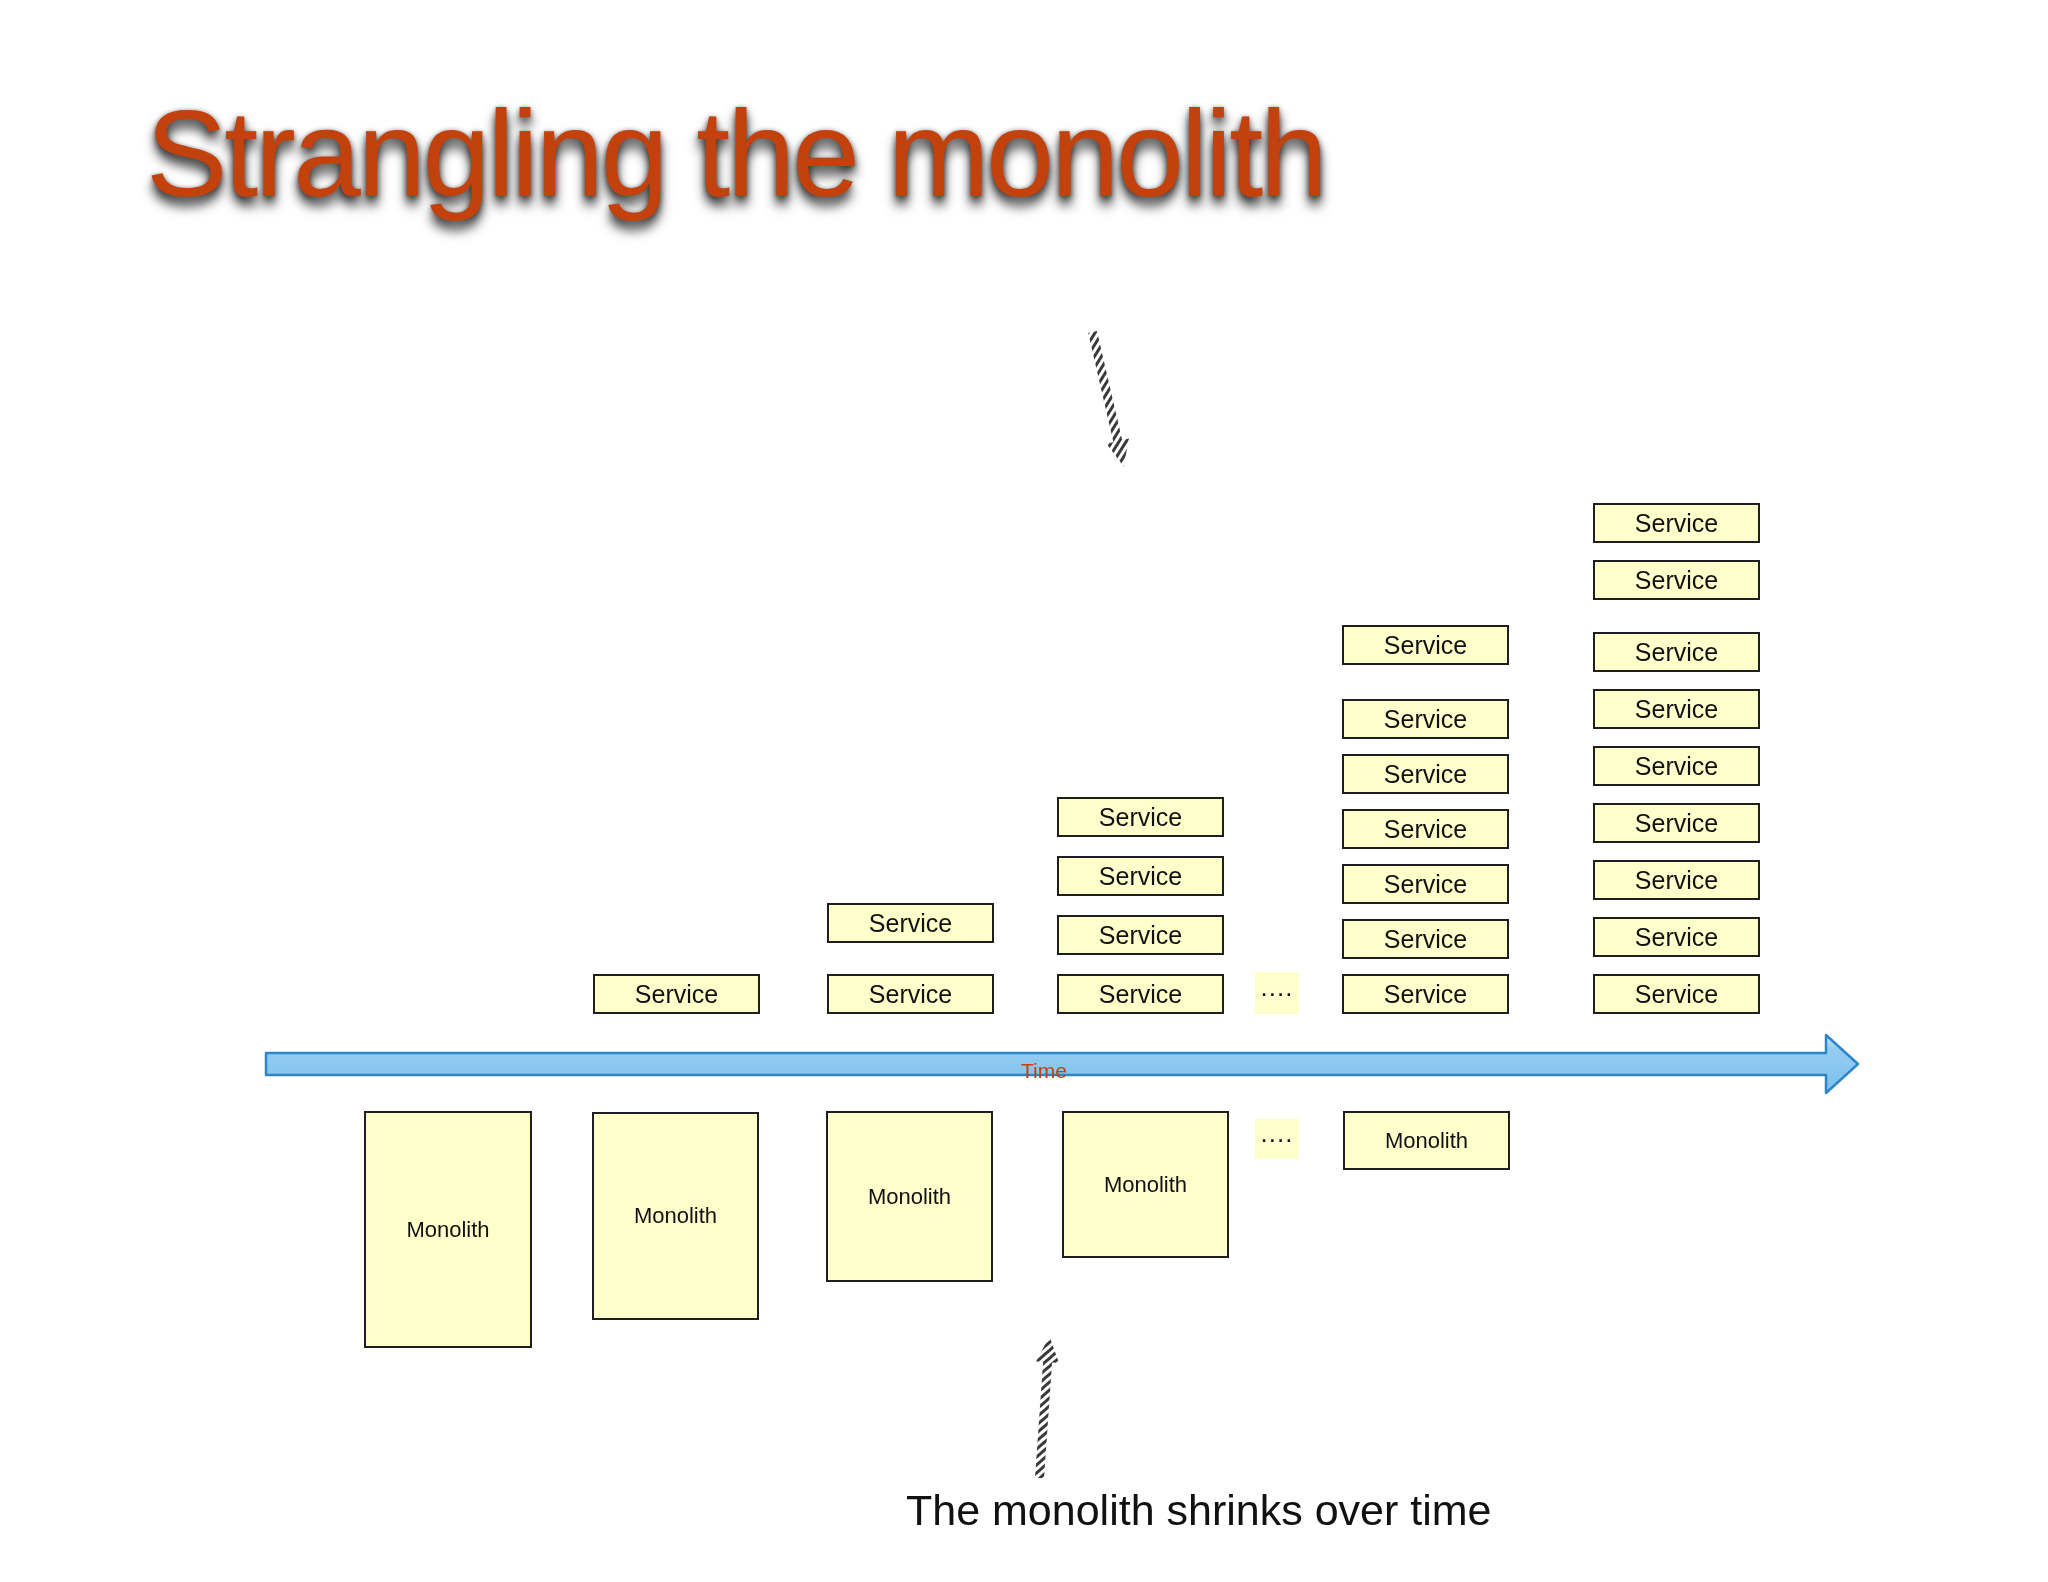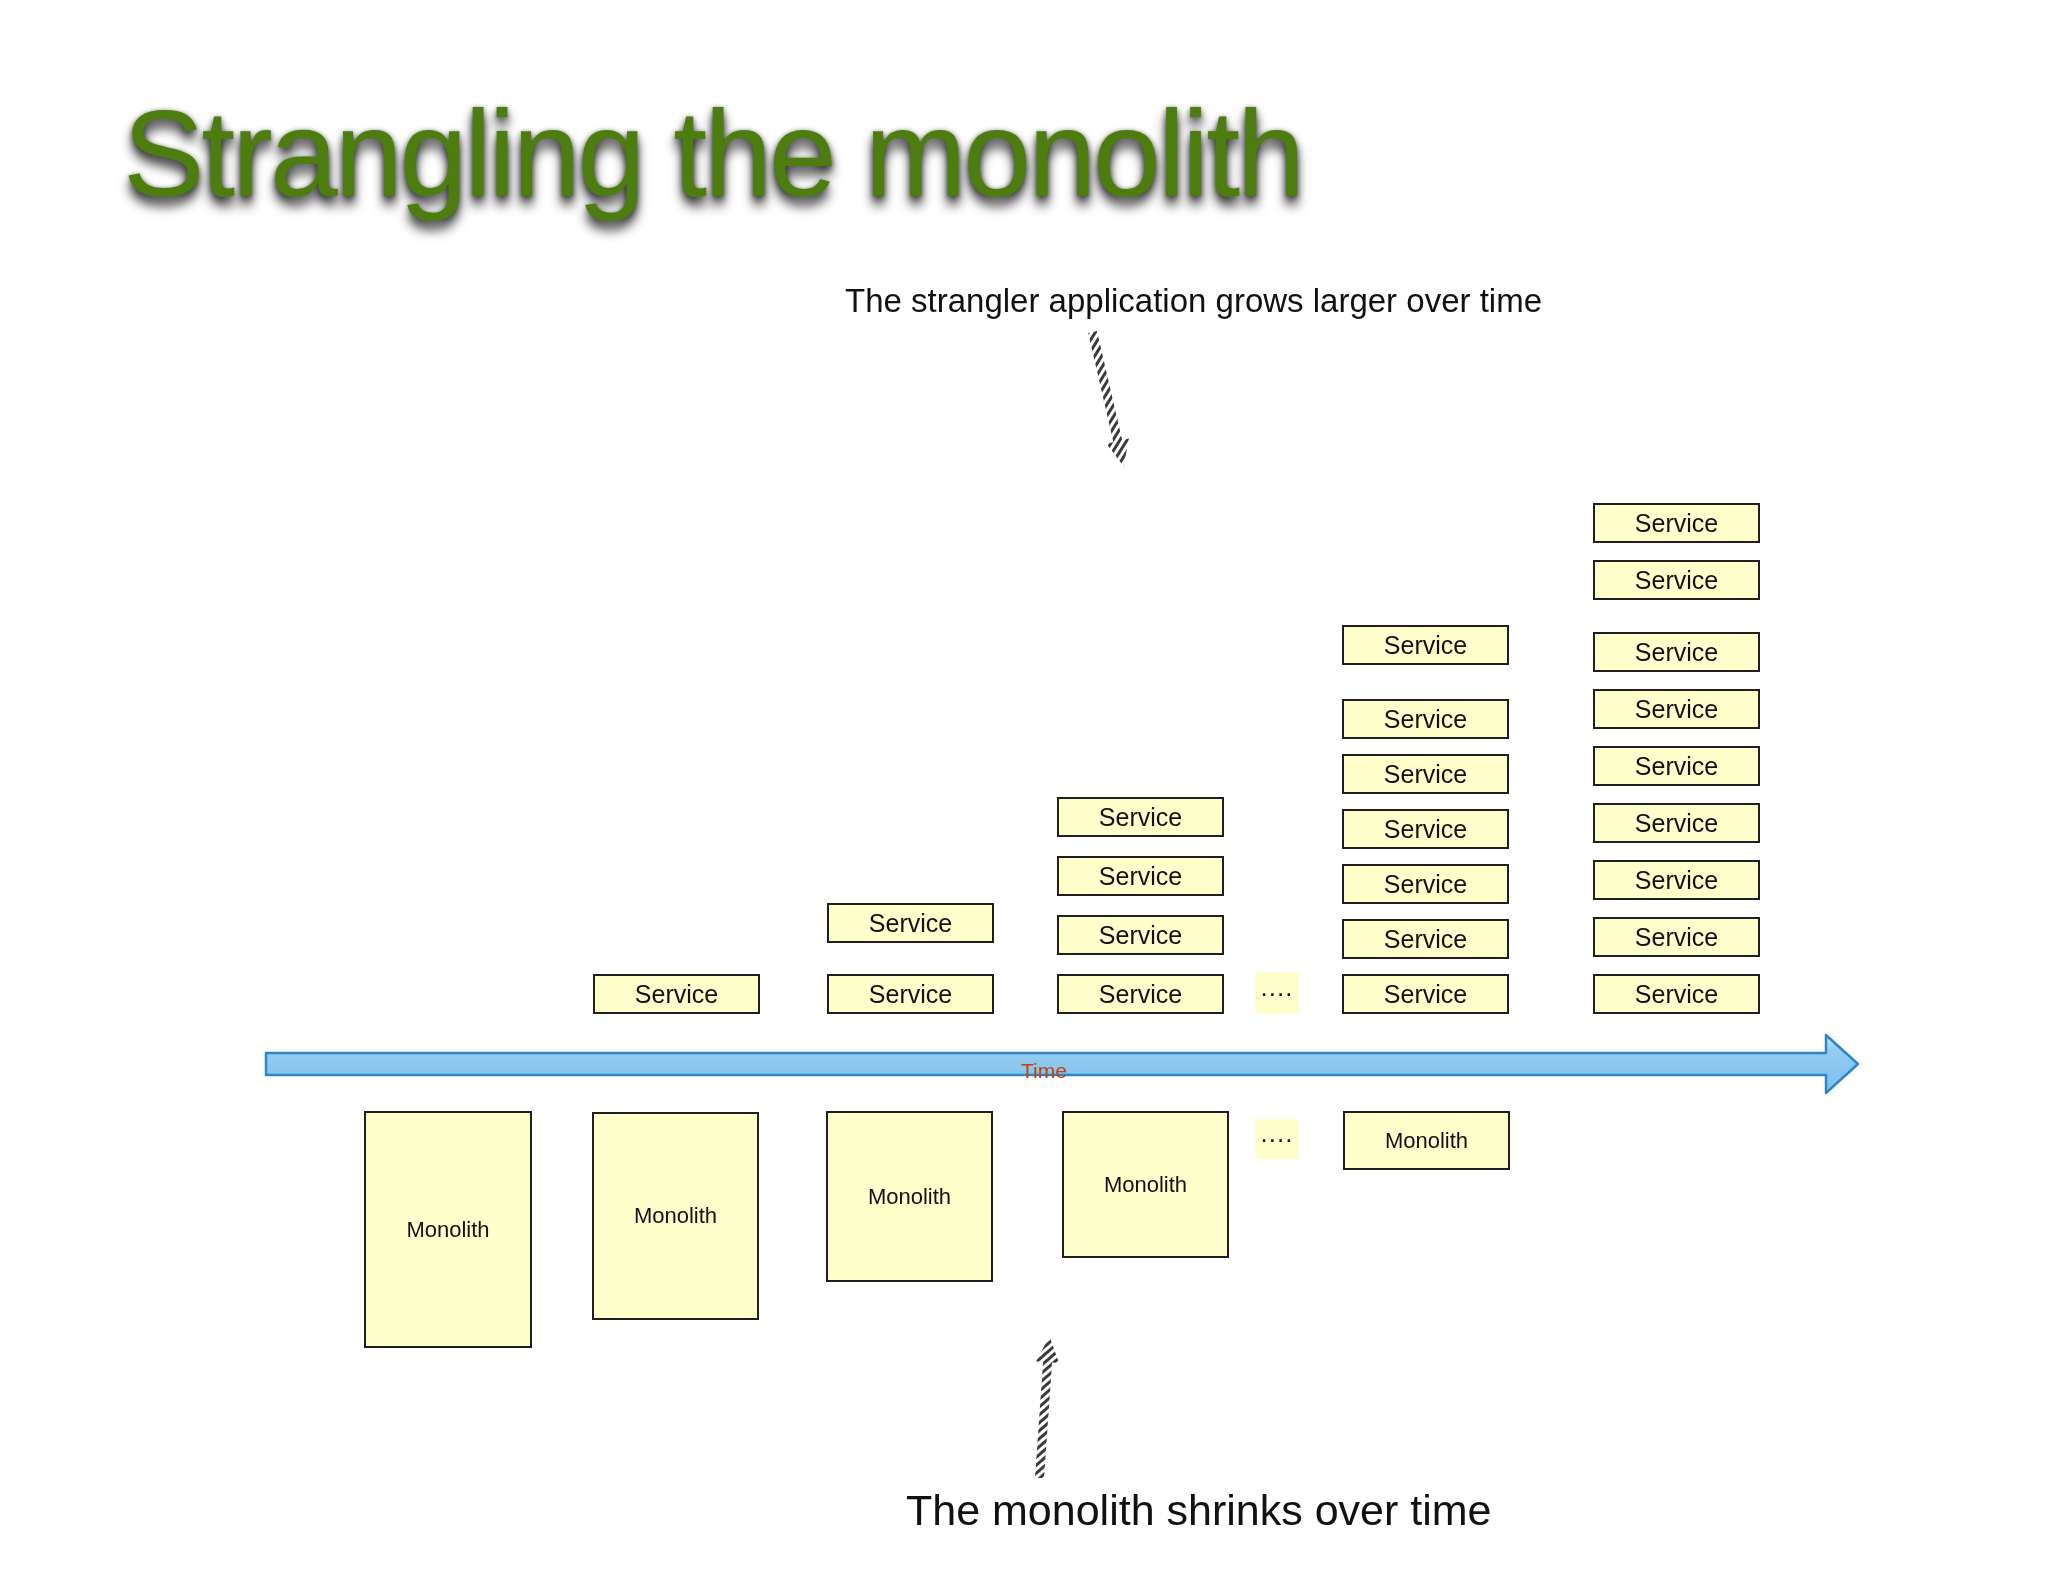--- a/index.html
+++ b/index.html
@@ -1,22 +1,22 @@
 <!DOCTYPE html>
 <html style="--box-fill: #FFFFCC; --box-border: #1F1F1F; --time-arrow-fill: #7FC2EC; --time-arrow-fill-light: #C2E6FA; --time-arrow-border: #2E86C8; --dashed-border: #2E2E2E; --hatch-stroke: #3A3A3A;"><head>
 <meta charset="utf-8">
 <style>
   html,body{margin:0;padding:0;background:#ffffff;}
   #stage{
     position:relative;width:2048px;height:1582px;background:#ffffff;
     font-family:"Liberation Sans",sans-serif;color:#111;overflow:hidden;
   }
   .title{
-    position:absolute;left:123px;top:84px;font-size:122px;font-weight:400;
-    letter-spacing:-3px;color:#4d7c0f;white-space:nowrap;
+    position:absolute;left:146px;top:84px;font-size:122px;font-weight:400;
+    letter-spacing:-3px;color:#c2410c;white-space:nowrap;
     text-shadow:0 9px 12px rgba(0,0,0,0.78),0 3px 6px rgba(0,0,0,0.40),0 0 4px rgba(0,0,0,0.25);
   }
   .annotation-top{position:absolute;left:845px;top:282px;font-size:33px;white-space:nowrap;}
   .annotation-bottom{position:absolute;left:906px;top:1486px;font-size:43px;white-space:nowrap;}
   .strangler-box{
     position:absolute;left:577px;top:473px;width:1209px;height:565px;
     border:2px dashed var(--dashed-border);box-sizing:border-box;
   }
   .strangler-label{position:absolute;left:9px;top:8px;font-size:31px;}
   .service-columns{position:absolute;left:0;top:0;width:100%;height:100%;}
@@ -59,21 +59,20 @@
   .grow-arrow{position:absolute;left:1063px;top:330px;width:84px;height:148px;}
   .shrink-arrow{position:absolute;left:1014px;top:1332px;width:84px;height:152px;}
 </style>
 </head>
 <body>
 
 <div id="stage">
 
   <div class="title">Strangling the monolith</div>
 
-  <div class="annotation-top">The strangler application grows larger over time</div>
 
   <svg class="grow-arrow" viewBox="0 0 84 148">
     <defs>
       <pattern id="hatch1" patternUnits="userSpaceOnUse" width="6" height="6" patternTransform="rotate(45)">
         <rect width="6" height="6" fill="#ffffff"></rect>
         <rect width="3" height="6" fill="#3A3A3A"></rect>
       </pattern>
     </defs>
     <g transform="rotate(-13 30 6)">
       <rect x="26" y="2" width="9" height="116" fill="url(#hatch1)"></rect>

